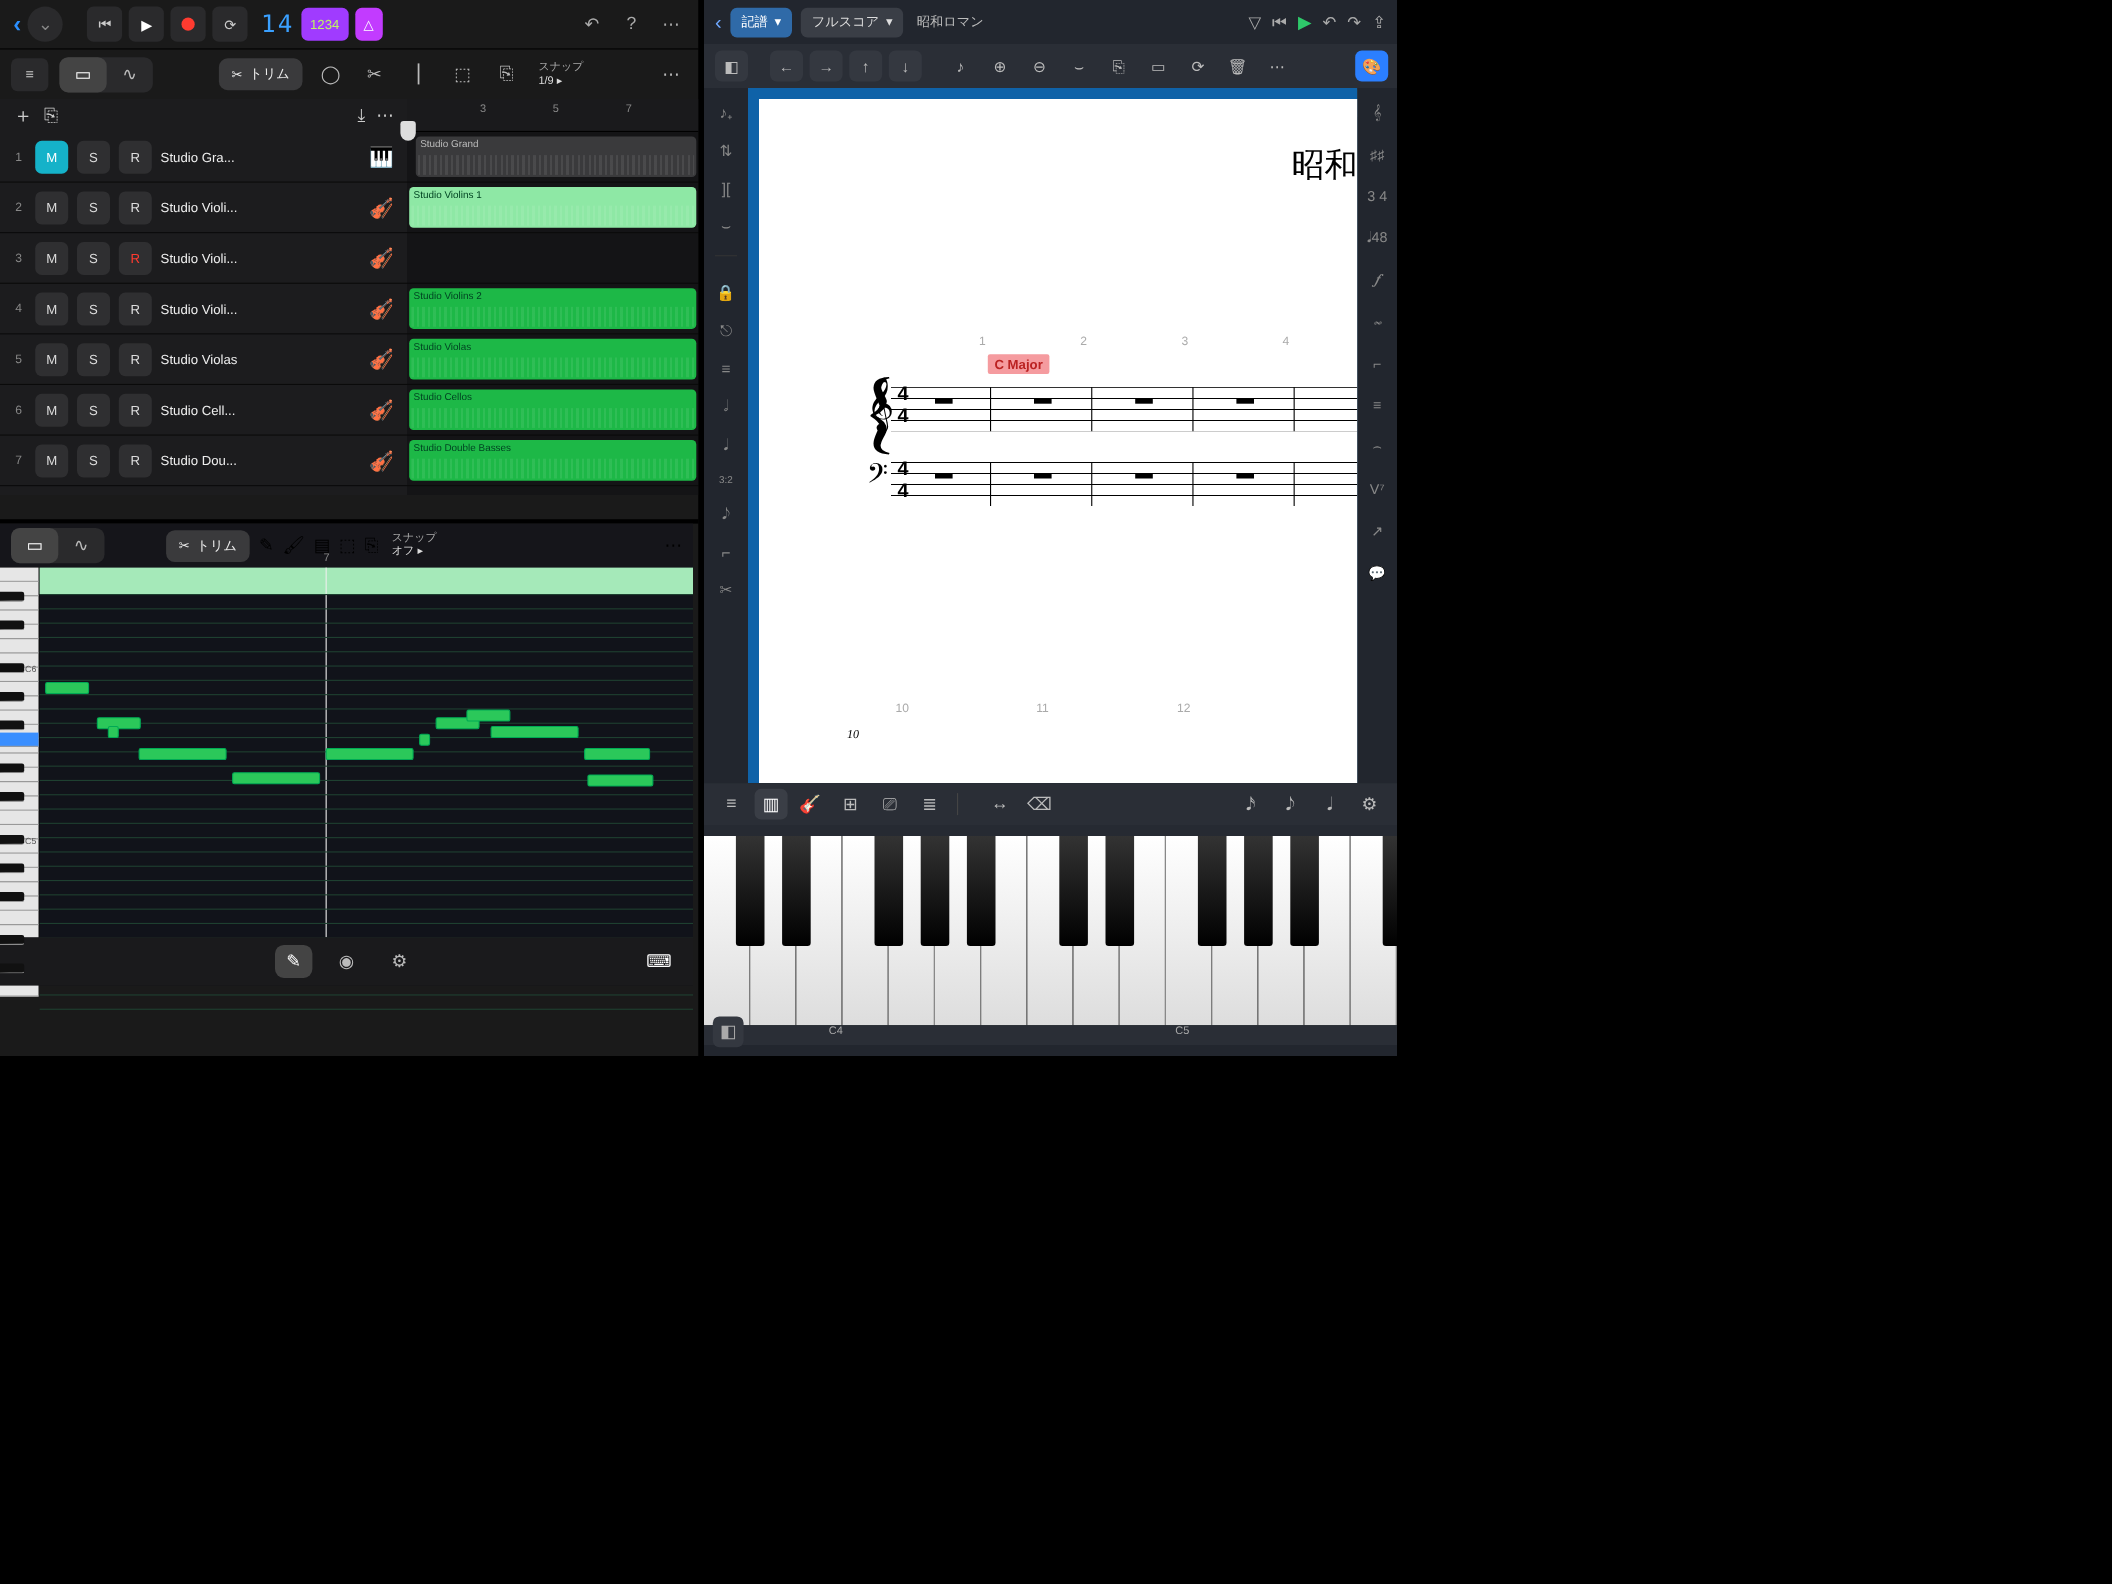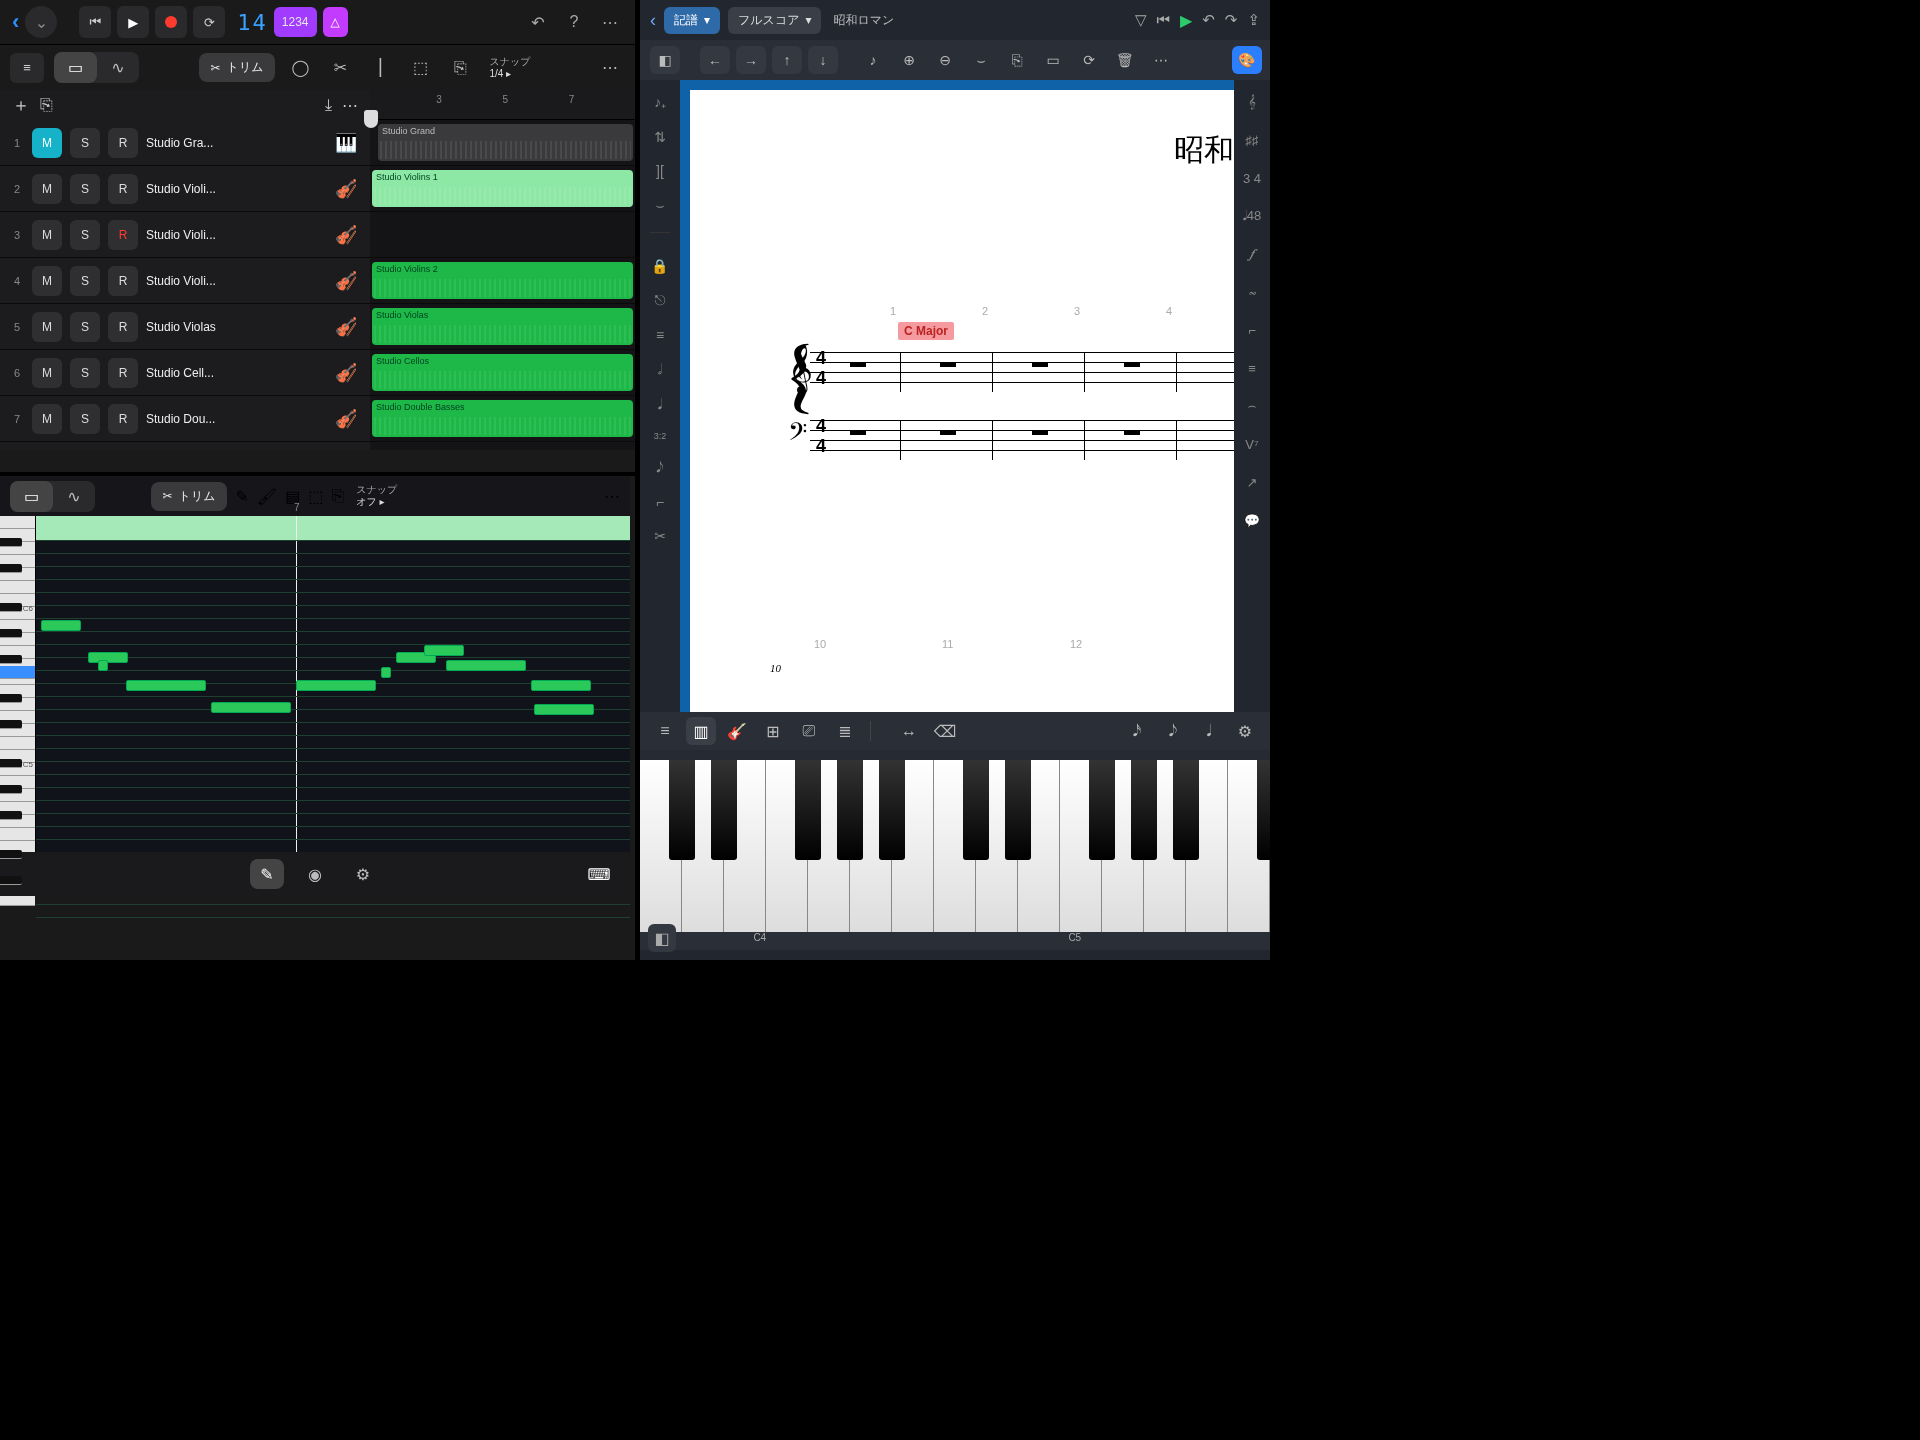--- a/index.html
+++ b/index.html
@@ -10,21 +10,21 @@
 .statusbar { height:22px; display:flex; align-items:center; gap:8px; padding:0 8px; color:#fff; font-size:11px; }
 .statusbar .dots { margin-left:auto; letter-spacing:2px; color:#888; }
 .transport { height:44px; display:flex; align-items:center; gap:6px; padding:0 12px; }
 .btn { background:#2a2a2c; border-radius:6px; display:flex; align-items:center; justify-content:center; color:#ccc; font-size:13px; cursor:pointer; }
 .tbtn { width:32px; height:32px; }
 .back-chevron { color:#2b8fff; font-size:22px; font-weight:600; }
 .drop-circle { width:32px; height:32px; border-radius:16px; background:#2a2a2c; display:flex; align-items:center; justify-content:center; color:#888; }
 .rec-dot { width:12px; height:12px; border-radius:50%; background:#ff3b30; }
 .big-num { font-family:ui-monospace,monospace; font-size:22px; color:#3aa0ff; letter-spacing:2px; margin-left:6px; }
 .pill { height:30px; border-radius:6px; padding:0 8px; display:flex; align-items:center; gap:4px; font-size:12px; }
-.pill-purple { background:#a03bff; color:#e5e5e5; }
+.pill-purple { background:#a03bff; color:#bef264; }
 .pill-p2 { background:#c23bff; color:#fff; }
 .hright { margin-left:auto; display:flex; gap:10px; color:#aaa; }
 .hright .ic { width:26px; height:26px; display:flex; align-items:center; justify-content:center; font-size:16px; }
 
 .toolbar { height:46px; display:flex; align-items:center; gap:10px; padding:0 10px; border-top:1px solid #000; }
 .seg { display:flex; background:#2a2a2c; border-radius:8px; }
 .seg .opt { padding:6px 14px; display:flex; align-items:center; justify-content:center; color:#bbb; }
 .seg .opt.active { background:#444; border-radius:8px; color:#fff; }
 .trim-pill { background:#3a3a3c; border-radius:8px; padding:6px 12px; color:#eee; font-size:12px; display:flex; gap:6px; align-items:center; }
 .toolbar .ic { width:30px; height:30px; display:flex; align-items:center; justify-content:center; color:#bbb; }
@@ -159,21 +159,21 @@
     </div>
     <div style="width:40px"></div>
     <span class="trim-pill">✂ <span>トリム</span></span>
     <span class="ic">◯</span>
     <span class="ic">✂</span>
     <span class="ic">⎮</span>
     <span class="ic">⬚</span>
     <span class="ic">⎘</span>
     <div class="snap">
       <div>スナップ</div>
-      <div class="v"><span>1/4</span> ▸</div>
+      <div class="v"><span>1/9</span> ▸</div>
     </div>
     <span class="ic" style="margin-left:auto">⋯</span>
   </div>
 
   <div class="track-area">
     <div class="track-head">
       <div class="track-head-top">
         <span style="font-size:18px">＋</span>
         <span>⎘</span>
         <span style="margin-left:auto">⤓</span>

